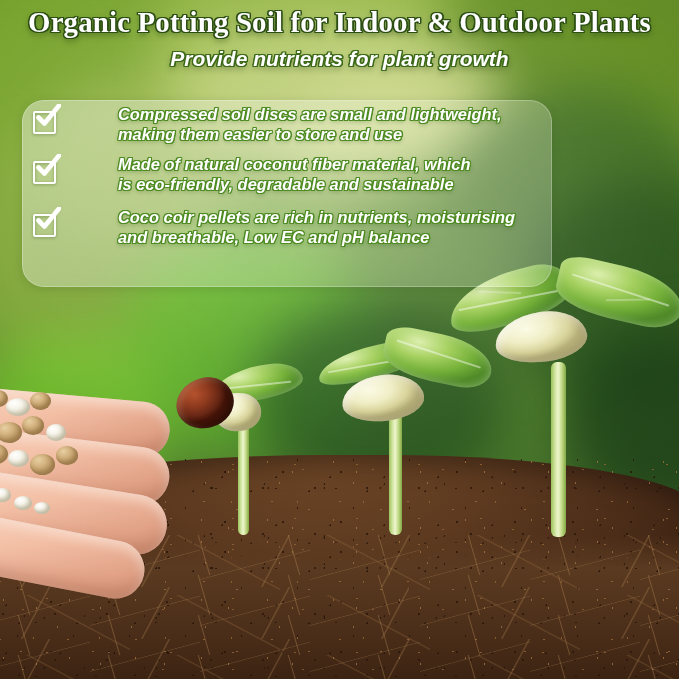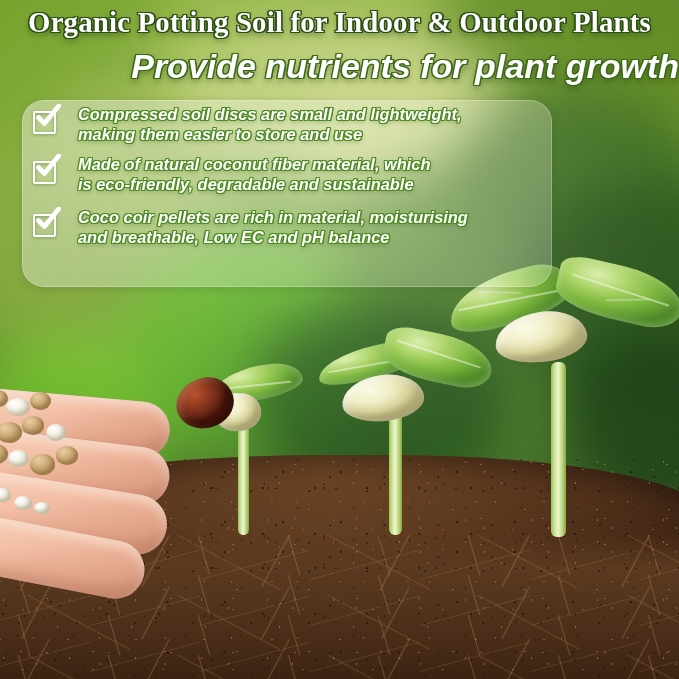--- a/index.html
+++ b/index.html
@@ -179,25 +179,25 @@
     transform: scaleX(.96);
     text-shadow:
       -1.4px 0 0 #2c4f14, 1.4px 0 0 #2c4f14, 0 -1.4px 0 #2c4f14, 0 1.4px 0 #2c4f14,
       -1.4px -1.4px 0 #2c4f14, 1.4px -1.4px 0 #2c4f14, -1.4px 1.4px 0 #2c4f14, 1.4px 1.4px 0 #2c4f14,
       0 3px 6px rgba(20,40,8,.55);
     white-space: nowrap;
   }
   .subtitle {
     position: absolute;
     left: 0; right: 0; top: 47px;
-    text-align: right;
+    text-align: center;
     font-family: "Liberation Sans", sans-serif;
     font-weight: bold;
     font-style: italic;
-    font-size: 34px;
+    font-size: 21px;
     color: #ffffff;
     text-shadow:
       -1.3px 0 0 #3d6a18, 1.3px 0 0 #3d6a18, 0 -1.3px 0 #3d6a18, 0 1.3px 0 #3d6a18,
       -1.3px -1.3px 0 #3d6a18, 1.3px -1.3px 0 #3d6a18, -1.3px 1.3px 0 #3d6a18, 1.3px 1.3px 0 #3d6a18,
       0 3px 6px rgba(25,50,10,.5);
     white-space: nowrap;
   }
 
   
   .panel {
@@ -210,20 +210,21 @@
   }
   .features {
     position: absolute;
     left: 33px; top: 105px;
     width: 520px;
   }
   .feature {
     display: flex;
     align-items: flex-start;
     margin-bottom: 11px;
+    gap: 40px;
   }
   .checkbox {
     position: relative;
     flex: 0 0 auto;
     width: 26px; height: 26px;
     margin-top: 3px;
     margin-right: 19px;
   }
   .checkbox .box {
     position: absolute;
@@ -369,19 +370,19 @@
 is eco-friendly, degradable and sustainable</span>
     </div>
 
     <div class="feature" style="margin-top:14px;">
       <span class="checkbox">
         <span class="box"></span>
         <svg class="tick" viewBox="0 0 26 26" aria-hidden="true">
           <path d="M3.5 13.5 L9.5 19.5 L24 1.5" fill="none" stroke="#ffffff" stroke-width="4.6" stroke-linecap="round" stroke-linejoin="round"></path>
         </svg>
       </span>
-      <span class="feat-text">Coco coir pellets are rich in material, moisturising
+      <span class="feat-text">Coco coir pellets are rich in nutrients, moisturising
 and breathable, Low EC and pH balance</span>
     </div>
 
   </div>
 
 </div>
 
 </body></html>

